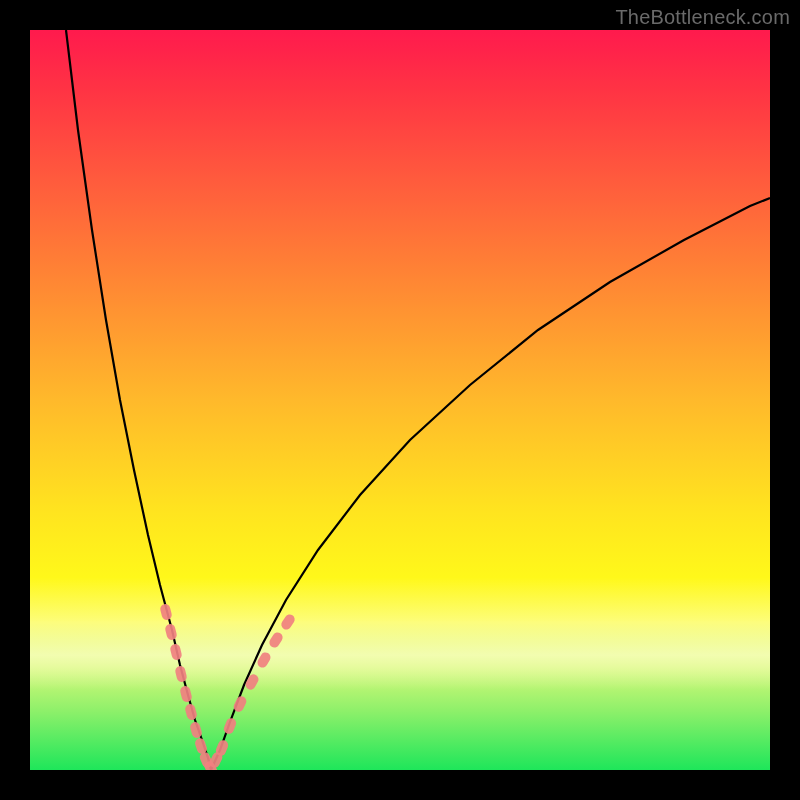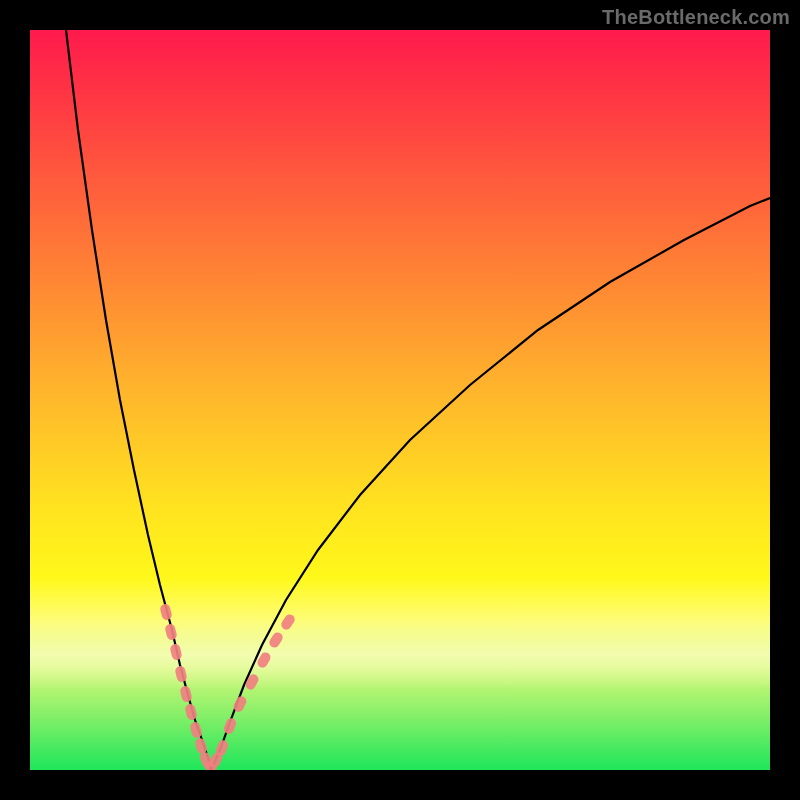--- a/index.html
+++ b/index.html
@@ -56,21 +56,21 @@
     left: 0; top: 0;
     width: 740px;
     height: 740px;
   }
   .watermark {
     position: absolute;
     top: 6px;
     right: 10px;
     color: #6a6a6a;
     font-size: 20px;
-    font-weight: 700;
+    font-weight: 400;
     letter-spacing: 0.2px;
   }
   .bead {
     fill: #f08080;
     opacity: 0.92;
   }
 </style>
 </head>
 <body>
 

